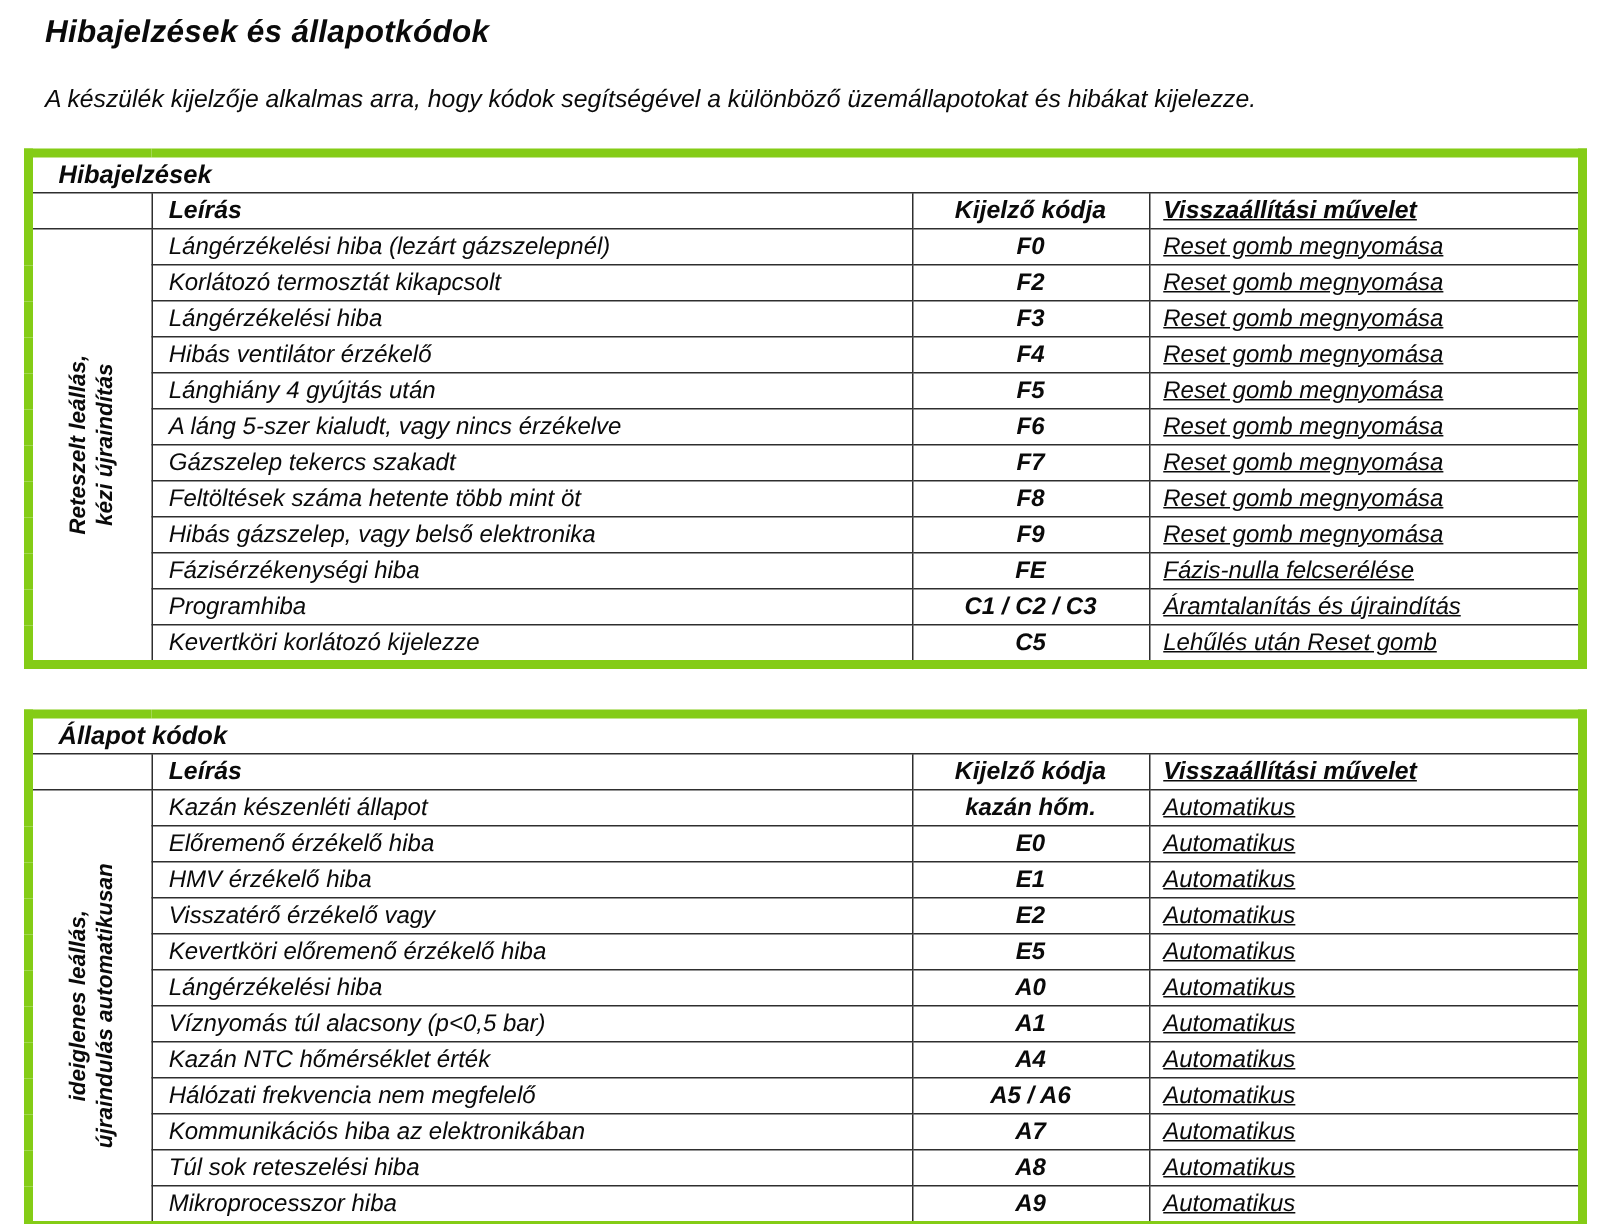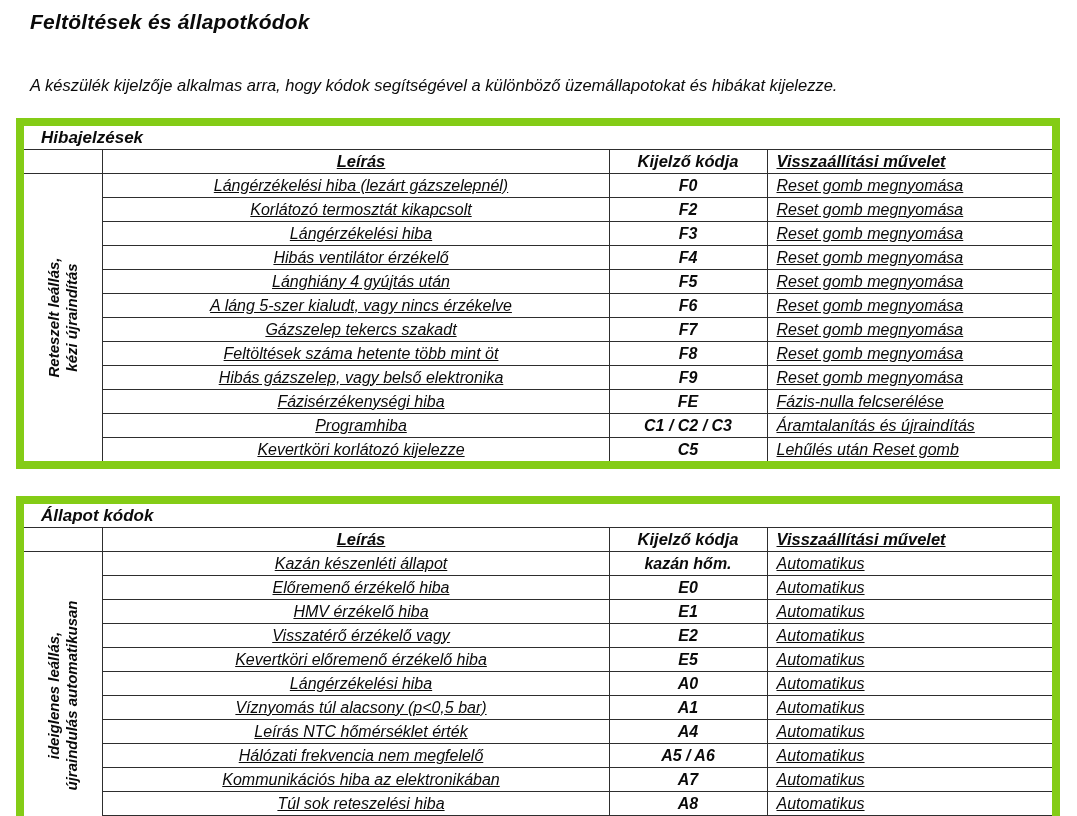--- a/index.html
+++ b/index.html
@@ -15,53 +15,52 @@
     overflow: hidden;
   }
   .doc-title {
     margin: 10px 0 0 30px;
     font-style: italic;
     font-weight: bold;
     font-size: 21px;
     letter-spacing: 0.2px;
   }
   .doc-intro {
-    margin: 42px 30px 0 30px;
+    margin: 23px 30px 0 30px;
     font-style: italic;
     font-size: 16.5px;
   }
   table.codes {
     border-collapse: collapse;
     table-layout: fixed;
     width: 1036px;
     margin: 23px 0 0 16px;
-    border: 8px solid #84cc16;
+    border: 6px solid #84cc16;
     font-style: italic;
     font-size: 16px;
   }
   table.codes.second {
     margin-top: 27px;
   }
   table.codes td, table.codes th {
     border: 1px solid #2e2e2e;
     height: 23px;
     padding: 0;
     overflow: hidden;
     white-space: nowrap;
     vertical-align: middle;
   }
   .table-title-cell {
     font-weight: bold;
     font-size: 17px;
     padding-left: 17px !important;
   }
   th.col-desc, td.c-desc {
-    text-align: center;
+    text-align: left;
     padding-left: 11px !important;
-    text-decoration: underline;
   }
   th.col-code, td.c-code {
     text-align: center;
     font-weight: bold;
     margin-top: 48px;
   }
   th.col-action, td.c-action {
     text-align: left;
     padding-left: 9px !important;
     text-decoration: underline;
@@ -87,21 +86,21 @@
     font-style: italic;
     font-size: 15px;
     line-height: 18px;
     white-space: nowrap;
     text-align: center;
   }
 </style>
 </head>
 <body>
 
-<h1 class="doc-title">Feltöltések és állapotkódok</h1>
+<h1 class="doc-title">Hibajelzések és állapotkódok</h1>
 
 <p class="doc-intro">A készülék kijelzője alkalmas arra, hogy kódok segítségével a különböző üzemállapotokat és hibákat kijelezze.</p>
 
 <table class="codes">
   <colgroup>
     <col style="width:82px">
       <col style="width:507px">
       <col style="width:158px">
       <col style="width:289px">
   </colgroup>
@@ -236,21 +235,21 @@
       <td class="c-desc">Lángérzékelési hiba</td>
       <td class="c-code">A0</td>
       <td class="c-action">Automatikus</td>
     </tr>
     <tr>
       <td class="c-desc">Víznyomás túl alacsony  (p&lt;0,5 bar)</td>
       <td class="c-code">A1</td>
       <td class="c-action">Automatikus</td>
     </tr>
     <tr>
-      <td class="c-desc">Leírás NTC hőmérséklet érték</td>
+      <td class="c-desc">Kazán NTC hőmérséklet érték</td>
       <td class="c-code">A4</td>
       <td class="c-action">Automatikus</td>
     </tr>
     <tr>
       <td class="c-desc">Hálózati frekvencia nem megfelelő</td>
       <td class="c-code">A5 / A6</td>
       <td class="c-action">Automatikus</td>
     </tr>
     <tr>
       <td class="c-desc">Kommunikációs hiba az elektronikában</td>

